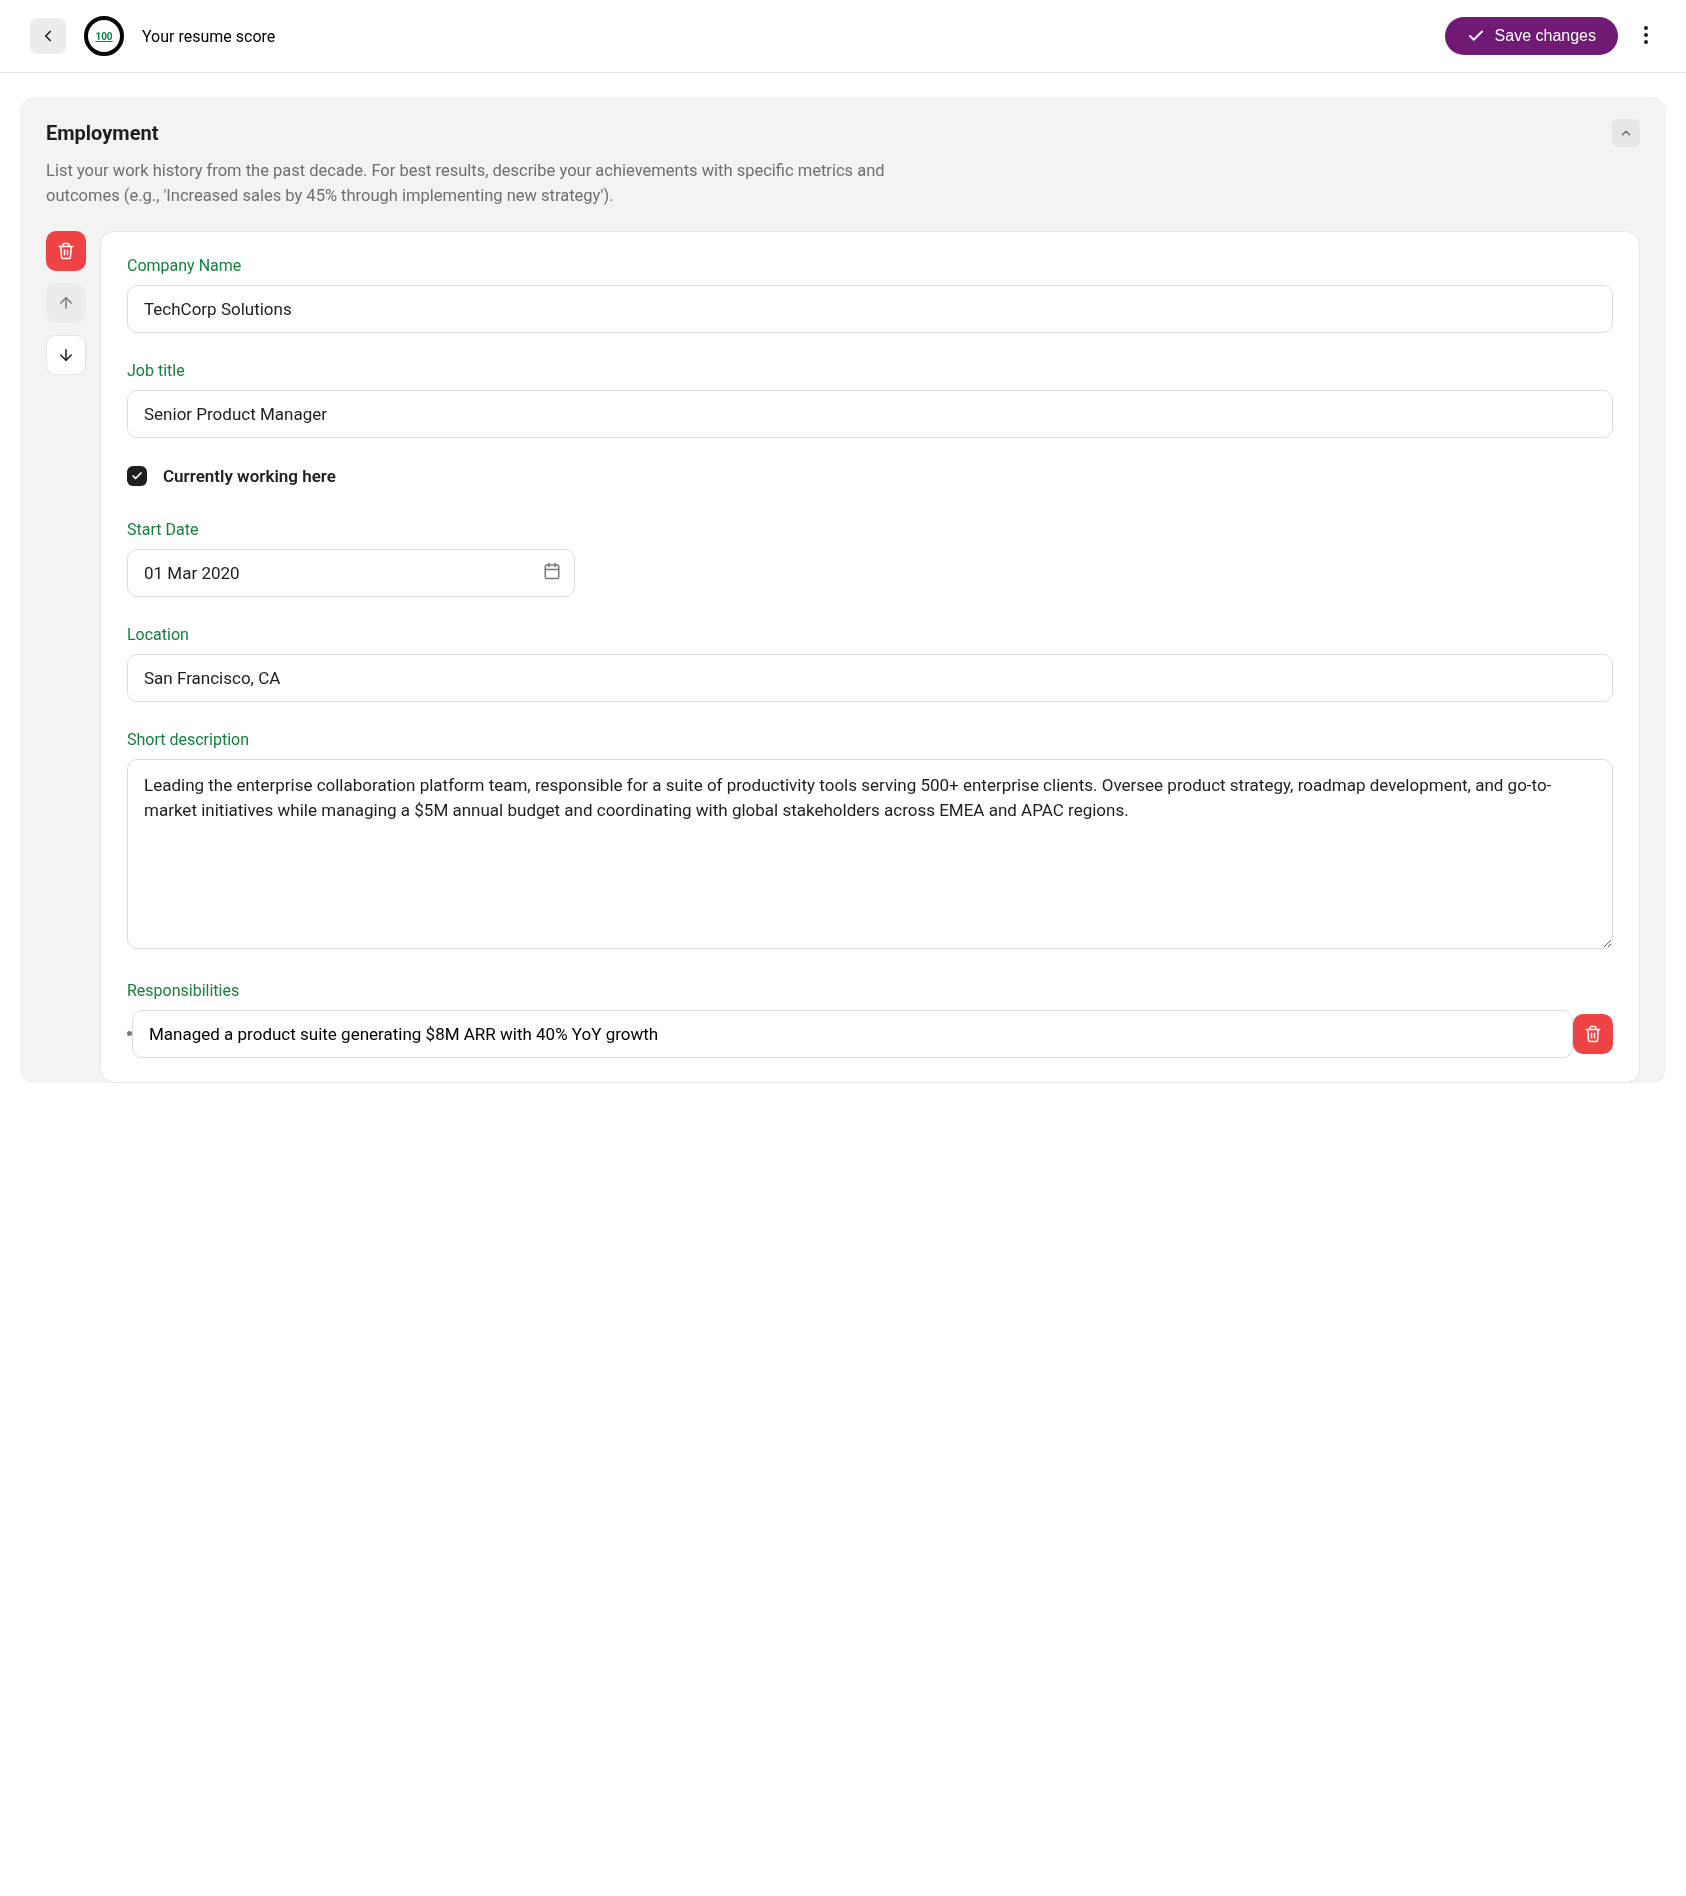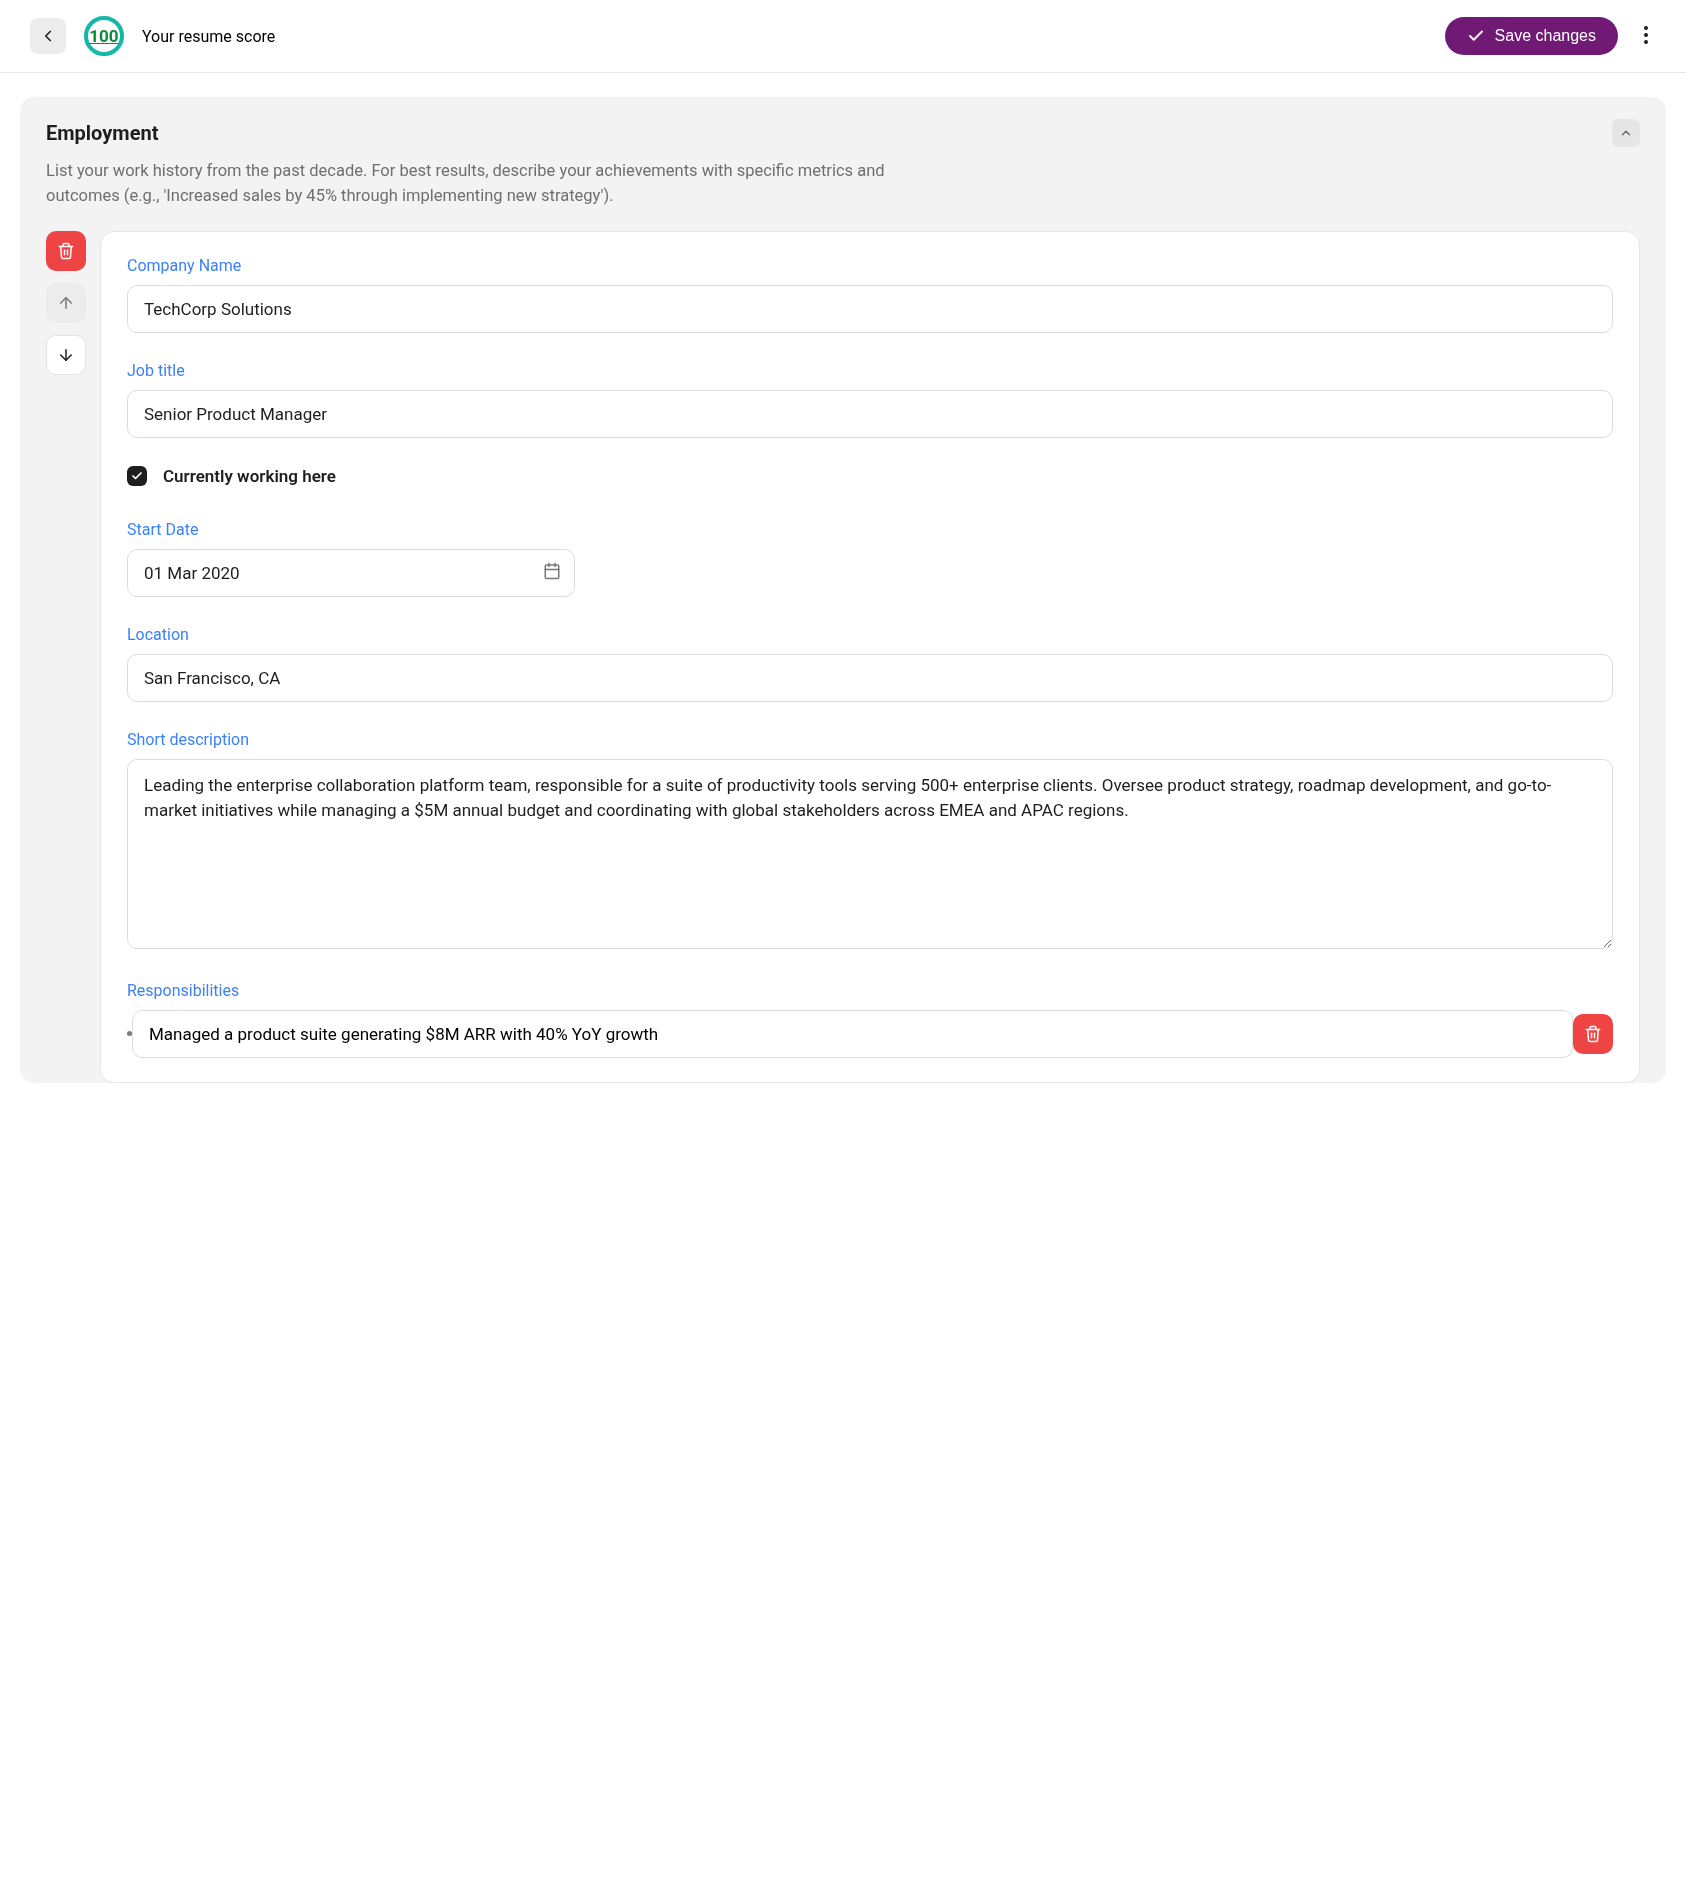--- a/index.html
+++ b/index.html
@@ -19,26 +19,26 @@
   .back-btn {
     width: 36px; height: 36px;
     background: #ececec;
     border-radius: 8px;
     display: flex; align-items: center; justify-content: center;
     cursor: pointer;
     border: none;
   }
   .score-badge {
     width: 40px; height: 40px;
-    border: 4px solid #14b8a6;
+    border: 4px solid #000000;
     border-radius: 50%;
     display: flex; align-items: center; justify-content: center;
     font-weight: 700;
     color: #0c8b3f;
-    font-size: 17px;
+    font-size: 10px;
     text-decoration: underline;
   }
   .score-label {
     color: #000000;
     font-size: 16px;
   }
   .header-spacer { flex: 1; }
   .save-btn {
     background: #701a75;
     color: #fff;
@@ -109,21 +109,21 @@
   .ctrl-down { background: #fff; border: 1px solid #e2e2e2; }
   .entry-body {
     flex: 1;
     background: #fff;
     border-radius: 14px;
     border: 1px solid #e6e6e6;
     padding: 24px 26px;
   }
   .field { margin-bottom: 28px; }
   .field-label {
-    color: #3b82f6;
+    color: #15803d;
     font-size: 16px;
     margin-bottom: 10px;
     display: block;
   }
   .text-input, .date-input, .textarea-input {
     width: 100%;
     border: 1px solid #dcdcdc;
     border-radius: 10px;
     padding: 13px 16px;
     font-size: 17px;

